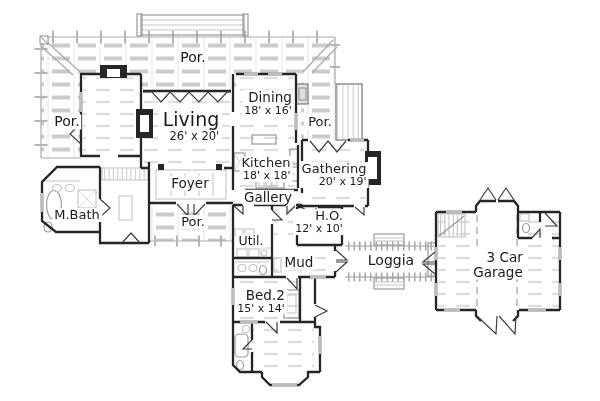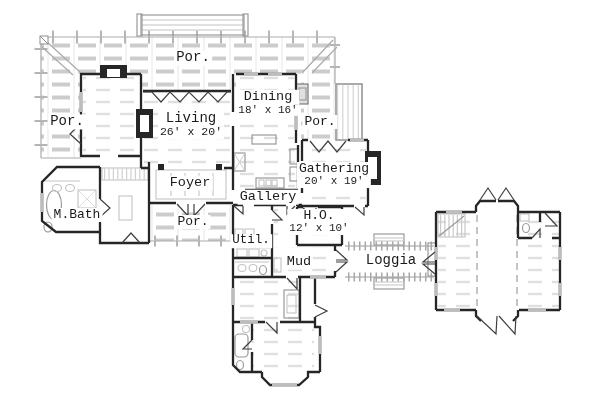--- a/index.html
+++ b/index.html
@@ -12,22 +12,22 @@
   .w   {stroke:var(--wall,#262626);fill:none;stroke-width:2.3;stroke-linecap:butt;}
   .lt  {stroke:var(--light,#9a9a9a);fill:none;stroke-width:1.2;}
   .lt2 {stroke:#c3c3c3;fill:none;stroke-width:1.1;}
   .door{stroke:#3f3f3f;fill:none;stroke-width:1.2;stroke-linejoin:miter;}
   .win {stroke:#bdbdbd;fill:none;stroke-width:3.4;}
   .dark{fill:var(--wall,#262626);stroke:none;}
   .edge{stroke:#ababab;fill:none;stroke-width:1.2;}
   
   .room-label{
     position:absolute;transform:translate(-50%,-50%);
-    text-align:center;color:var(--text,#1b1b1b);line-height:1.08;
-    white-space:nowrap;z-index:3;font-family:Liberation Mono, monospace;
+    text-align:right;color:var(--text,#1b1b1b);line-height:1.08;
+    white-space:nowrap;z-index:3;
   }
   .room-label-line{background:var(--background,#fff);padding:0 2px;}
 </style>
 </head>
 <body>
 
 <div class="stage">
   <svg width="600" height="401" viewBox="0 0 600 401">
     <defs>
       <pattern id="porchHatch" width="26" height="13" patternUnits="userSpaceOnUse">
@@ -231,30 +231,34 @@
     </g>
   </svg>
 
 <div class="room-label" style="left: 193px; top: 58px;">
       <div class="room-label-line" style="font-size: 14px;">Por.</div>
     </div>
     <div class="room-label" style="left: 67px; top: 122px;">
       <div class="room-label-line" style="font-size: 14px;">Por.</div>
     </div>
     <div class="room-label" style="left: 191px; top: 125px;">
-      <div class="room-label-line" style="font-size: 14px;">Living</div>
+      <div class="room-label-line" style="font-size: 19px;">Living</div>
       <div class="room-label-line" style="font-size: 11.5px;">26' x 20'</div>
     </div>
     <div class="room-label" style="left: 268px; top: 103px;">
       <div class="room-label-line" style="font-size: 13.5px;">Dining</div>
       <div class="room-label-line" style="font-size: 11px;">18' x 16'</div>
     </div>
     <div class="room-label" style="left: 320px; top: 122px;">
       <div class="room-label-line" style="font-size: 13px;">Por.</div>
     </div>
+    <div class="room-label" style="left: 266px; top: 169px;">
+      <div class="room-label-line" style="font-size: 13px;">Kitchen</div>
+      <div class="room-label-line" style="font-size: 11px;">18' x 18'</div>
+    </div>
     <div class="room-label" style="left: 334px; top: 175px;">
       <div class="room-label-line" style="font-size: 13px;">Gathering</div>
       <div class="room-label-line" style="font-size: 11px;">20' x 19'</div>
     </div>
     <div class="room-label" style="left: 190px; top: 183px;">
       <div class="room-label-line" style="font-size: 13.5px;">Foyer</div>
     </div>
     <div class="room-label" style="left: 268px; top: 197px;">
       <div class="room-label-line" style="font-size: 13.5px;">Gallery</div>
     </div>
@@ -270,13 +274,21 @@
     </div>
     <div class="room-label" style="left: 251px; top: 241px;">
       <div class="room-label-line" style="font-size: 12.5px;">Util.</div>
     </div>
     <div class="room-label" style="left: 299px; top: 262px;">
       <div class="room-label-line" style="font-size: 13.5px;">Mud</div>
     </div>
     <div class="room-label" style="left: 391px; top: 261px;">
       <div class="room-label-line" style="font-size: 14px;">Loggia</div>
     </div>
+    <div class="room-label" style="left: 261px; top: 301px;">
+      <div class="room-label-line" style="font-size: 13.5px;">Bed.2</div>
+      <div class="room-label-line" style="font-size: 11px;">15' x 14'</div>
+    </div>
+    <div class="room-label" style="left: 498px; top: 265px;">
+      <div class="room-label-line" style="font-size: 13.5px;">3 Car</div>
+      <div class="room-label-line" style="font-size: 13.5px;">Garage</div>
+    </div>
   </div>
 
 </body></html>

